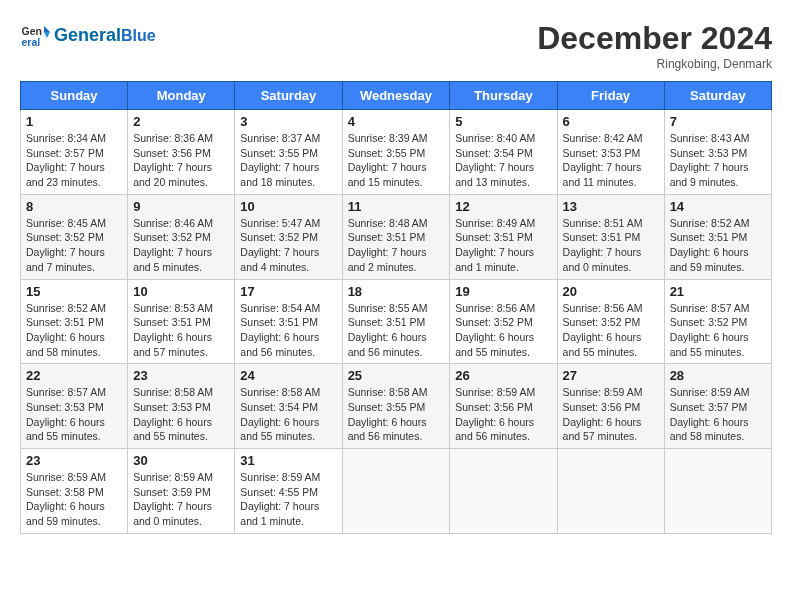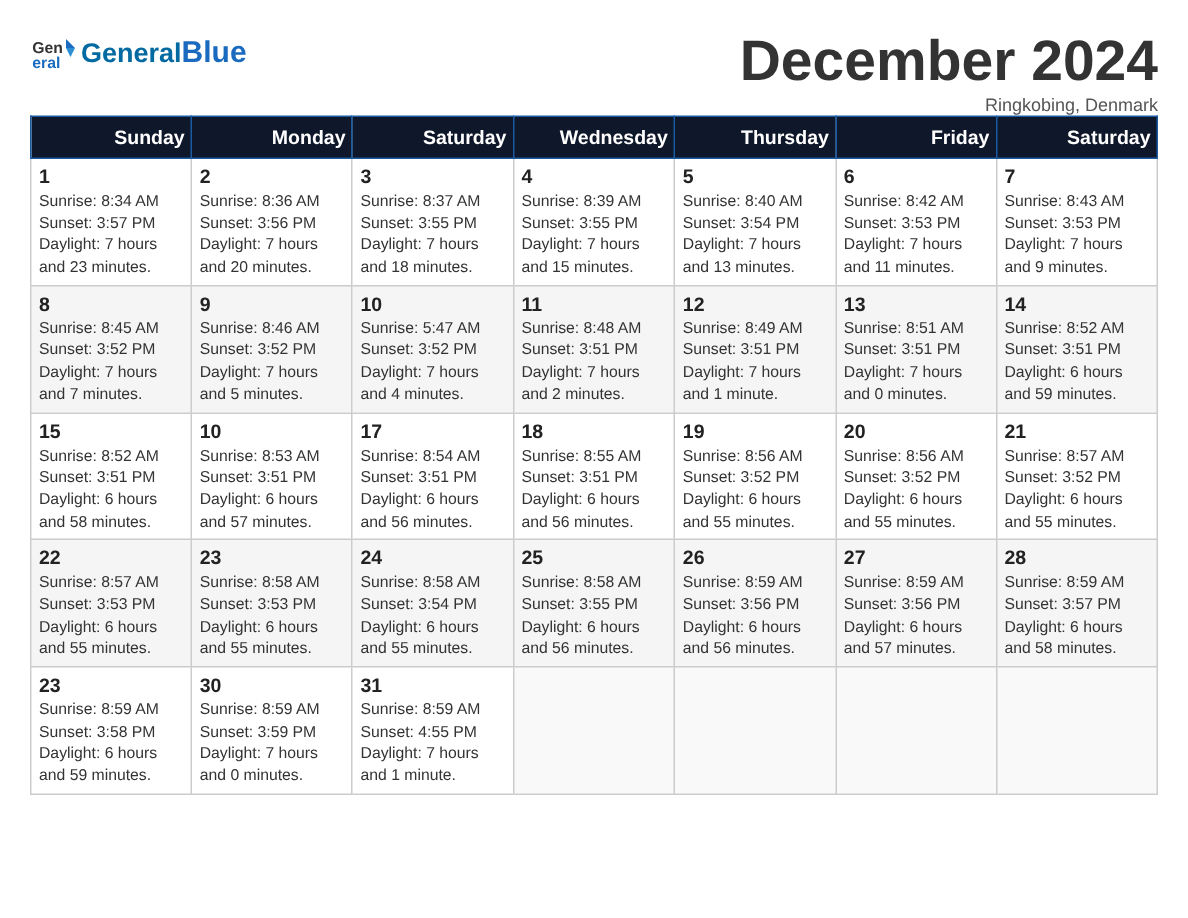--- a/index.html
+++ b/index.html
@@ -7,53 +7,54 @@
       font-family: Arial, sans-serif;
       background: #fff;
       width: 792px;
       min-height: 612px;
       padding: 20px;
     }
     .header-area {
       display: flex;
       justify-content: space-between;
       align-items: flex-start;
+      margin-bottom: 10px;
       gap: 48px;
     }
     .logo {
       display: flex;
       align-items: center;
       gap: 4px;
     }
     .logo-icon {
       width: 30px;
       height: 30px;
     }
     .title-area {
       text-align: right;
     }
     .month-title {
-      font-size: 38px;
+      font-size: 32px;
       font-weight: bold;
       color: #333;
     }
     .location-title {
       font-size: 12px;
       color: #555;
     }
     .calendar {
       width: 100%;
       border-collapse: collapse;
       font-size: 11px;
     }
     .calendar th {
-      background-color: #0f172a;
+      background-color: #3b82f6;
       color: white;
       padding: 6px 4px;
-      text-align: right;
+      text-align: center;
       font-size: 13px;
       font-weight: bold;
       border: 1px solid #1a5aa0;
     }
     .calendar td {
       border: 1px solid #ccc;
       padding: 4px 5px;
       vertical-align: top;
       width: 108px;
       min-height: 80px;
@@ -84,21 +85,21 @@
 <div class="header-area">
   <div class="logo">
     <svg class="logo-icon" viewBox="0 0 40 40" xmlns="http://www.w3.org/2000/svg">
       <text x="2" y="20" font-size="14" font-weight="bold" fill="#333">Gen</text>
       <text x="2" y="34" font-size="14" font-weight="bold" fill="#1a6bbf">eral</text>
       <polygon points="32,8 40,16 32,16" fill="#1a6bbf"></polygon>
       <polygon points="32,16 40,16 36,24" fill="#2a8fd4"></polygon>
     </svg>
     <div>
       <div>
-        <span style="font-size:18px;font-weight:bold;color:#0369a1;">General</span><span style="font-size:20px;font-weight:bold;color:#1a6bbf;">Blue</span>
+        <span style="font-size:18px;font-weight:bold;color:#0369a1;">General</span><span style="font-size:16px;font-weight:bold;color:#1a6bbf;">Blue</span>
       </div>
     </div>
   </div>
   <div class="title-area">
     <div class="month-title">December 2024</div>
     <div class="location-title">Ringkobing, Denmark</div>
   </div>
 </div>
 
 <table class="calendar">

